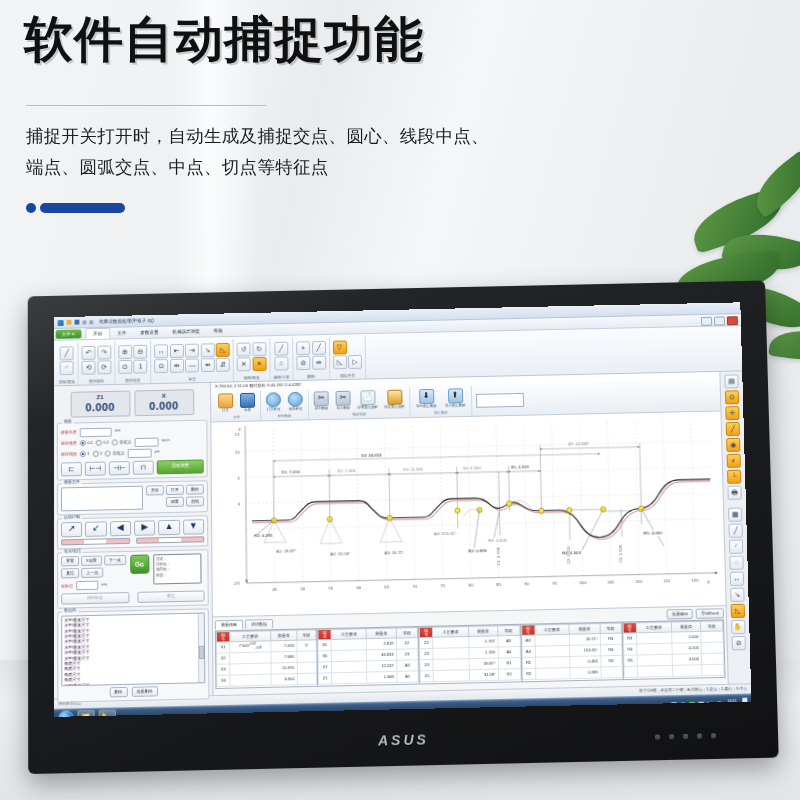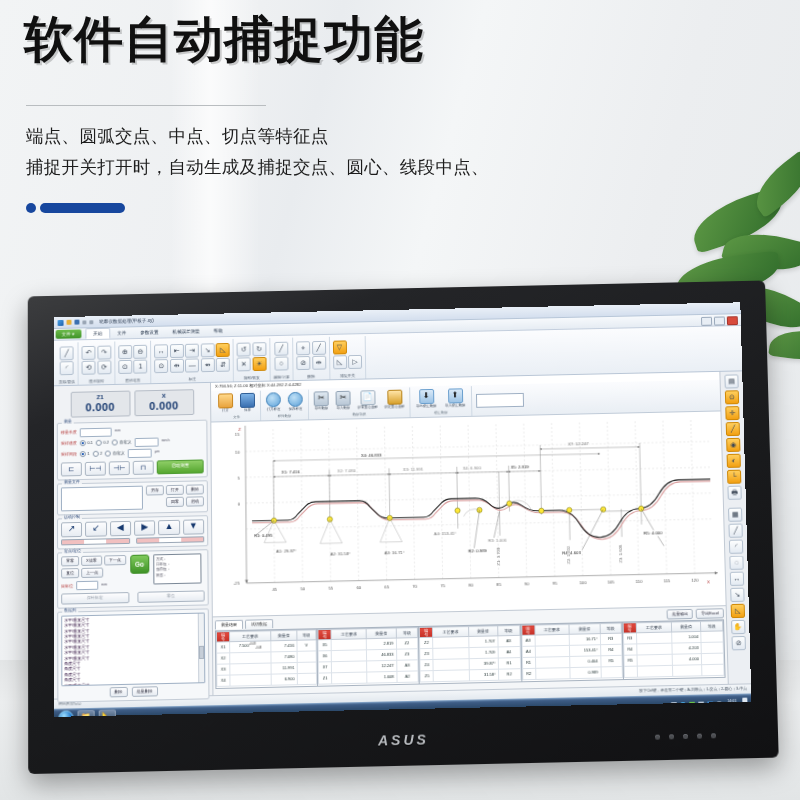--- a/index.html
+++ b/index.html
@@ -212,22 +212,22 @@
     <div class="leaf" style="left:104px;top:44px;width:86px;height:36px;transform:rotate(14deg);"></div>
     <div class="leaf" style="left:56px;top:66px;width:104px;height:38px;transform:rotate(-6deg);"></div>
     <div class="leaf" style="left:112px;top:100px;width:80px;height:34px;transform:rotate(28deg);"></div>
     <div class="leaf" style="left:128px;top:-22px;width:70px;height:32px;transform:rotate(-38deg);"></div>
     <div class="leaf" style="left:150px;top:140px;width:66px;height:30px;transform:rotate(8deg);"></div>
   </div>
 
   <div class="headline">软件自动捕捉功能</div>
   <div class="rule"></div>
   <div class="subline">
+    <div>捕捉开关打开时，自动生成及捕捉交点、圆心、线段中点、</div>
     <div>端点、圆弧交点、中点、切点等特征点</div>
-    <div>捕捉开关打开时，自动生成及捕捉交点、圆心、线段中点、</div>
   </div>
   <div class="pillwrap">
     <span class="pill-dot"></span>
     <span class="pill-bar"></span>
   </div>
 
   <div class="marble"></div>
 
   <div class="monitor">
     <div class="mon-frame"></div>

